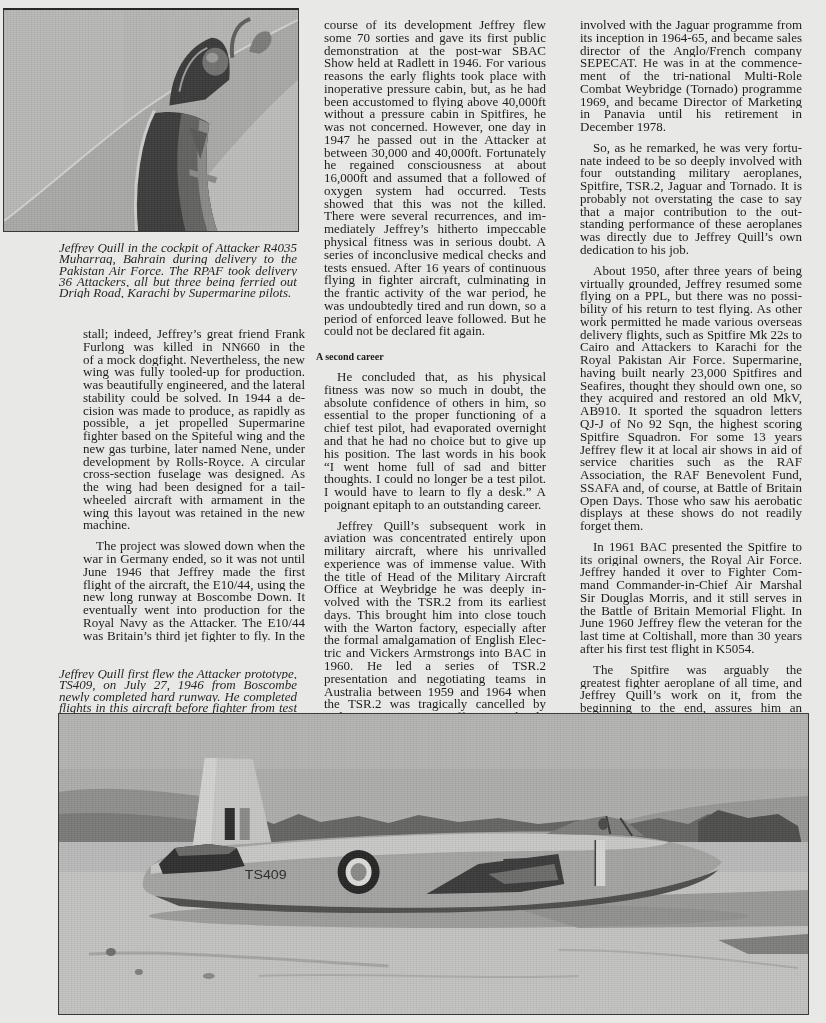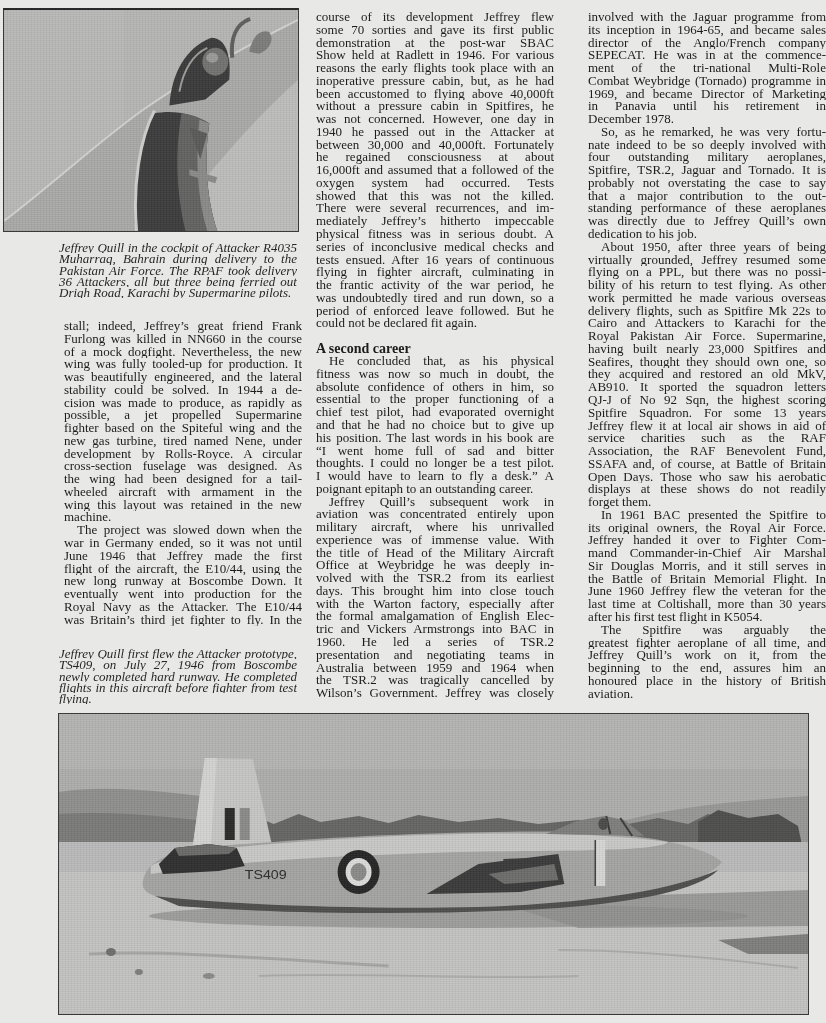--- a/index.html
+++ b/index.html
@@ -17,39 +17,39 @@
   .photo svg { display: block; width: 100%; height: 100%; }
   .photo-top { left: 3px; top: 8px; width: 294px; height: 221px; border-top: 2px solid #2a2a2a; }
   .photo-bottom { left: 58px; top: 713px; width: 749px; height: 300px; }
   .grain {
     position: absolute; inset: 0; pointer-events: none;
     background:
       repeating-linear-gradient(0deg, rgba(0,0,0,0.035) 0 1px, rgba(255,255,255,0.03) 1px 2px),
       repeating-linear-gradient(90deg, rgba(0,0,0,0.03) 0 1px, rgba(255,255,255,0.02) 1px 3px);
   }
   .col { position: absolute; width: 238px; }
-  .col-1 { left: 64px; top: 320px; }
+  .col-1 { left: 75px; top: 320px; }
   .col-2 { left: 316px; top: 11px; }
-  .col-3 { left: 588px; top: 11px; }
-  .para { margin: 0; }
+  .col-3 { left: 572px; top: 11px; }
+  .para { margin: 8px; }
   .ln {
     display: block; height: 12.78px; line-height: 12.78px; overflow: hidden;
     font-size: 13px; text-align: justify; text-align-last: justify;
     white-space: normal; word-spacing: 0;
   }
   .ln.last { text-align-last: left; }
   .para.indent .ln:first-child { text-indent: 13px; }
   .subhead {
-    margin: 12px 0 0 0; font-size: 14px; font-weight: bold; line-height: 13px;
+    margin: 12px 0 0 0; font-size: 10px; font-weight: bold; line-height: 13px;
     height: 13px;
   }
   .caption { position: absolute; width: 238px; font-style: italic; color: #262626; }
   .caption .ln { font-size: 13px; height: 11.3px; line-height: 11.3px; }
   .caption-top { left: 59px; top: 242px; }
-  .caption-bottom { left: 59px; top: 648px; }
+  .caption-bottom { left: 59px; top: 668px; }
   svg text { font-family: "Liberation Sans", sans-serif; }
 </style>
 </head>
 <body>
 
 <div class="photo photo-top">
   <svg viewBox="0 0 295 222" preserveAspectRatio="none">
     <rect width="295" height="222" fill="#b6b6b4"></rect>
     <rect x="0" y="0" width="120" height="222" fill="#bbbbb9" opacity="0.7"></rect>
 
@@ -88,21 +88,21 @@
     <div class="para">
       <span class="ln">stall; indeed, Jeffrey’s great friend Frank</span>
       <span class="ln">Furlong was killed in NN660 in the course</span>
       <span class="ln">of a mock dogfight. Nevertheless, the new</span>
       <span class="ln">wing was fully tooled-up for production. It</span>
       <span class="ln">was beautifully engineered, and the lateral</span>
       <span class="ln">stability could be solved. In 1944 a de-</span>
       <span class="ln">cision was made to produce, as rapidly as</span>
       <span class="ln">possible, a jet propelled Supermarine</span>
       <span class="ln">fighter based on the Spiteful wing and the</span>
-      <span class="ln">new gas turbine, tired named Nene, under</span>
+      <span class="ln">new gas turbine, later named Nene, under</span>
       <span class="ln">development by Rolls-Royce. A circular</span>
       <span class="ln">cross-section fuselage was designed. As</span>
       <span class="ln">the wing had been designed for a tail-</span>
       <span class="ln">wheeled aircraft with armament in the</span>
       <span class="ln">wing this layout was retained in the new</span>
       <span class="ln last">machine.</span>
     </div>
     <div class="para indent">
       <span class="ln">The project was slowed down when the</span>
       <span class="ln">war in Germany ended, so it was not until</span>
@@ -118,21 +118,21 @@
     <div class="para">
       <span class="ln">course of its development Jeffrey flew</span>
       <span class="ln">some 70 sorties and gave its first public</span>
       <span class="ln">demonstration at the post-war SBAC</span>
       <span class="ln">Show held at Radlett in 1946. For various</span>
       <span class="ln">reasons the early flights took place with an</span>
       <span class="ln">inoperative pressure cabin, but, as he had</span>
       <span class="ln">been accustomed to flying above 40,000ft</span>
       <span class="ln">without a pressure cabin in Spitfires, he</span>
       <span class="ln">was not concerned. However, one day in</span>
-      <span class="ln">1940 he passed out in the Attacker at</span>
+      <span class="ln">1947 he passed out in the Attacker at</span>
       <span class="ln">between 30,000 and 40,000ft. Fortunately</span>
       <span class="ln">he regained consciousness at about</span>
       <span class="ln">16,000ft and assumed that a followed of the</span>
       <span class="ln">oxygen system had occurred. Tests</span>
       <span class="ln">showed that this was not the killed.</span>
       <span class="ln">There were several recurrences, and im-</span>
       <span class="ln">mediately Jeffrey’s hitherto impeccable</span>
       <span class="ln">physical fitness was in serious doubt. A</span>
       <span class="ln">series of inconclusive medical checks and</span>
       <span class="ln">tests ensued. After 16 years of continuous</span>

